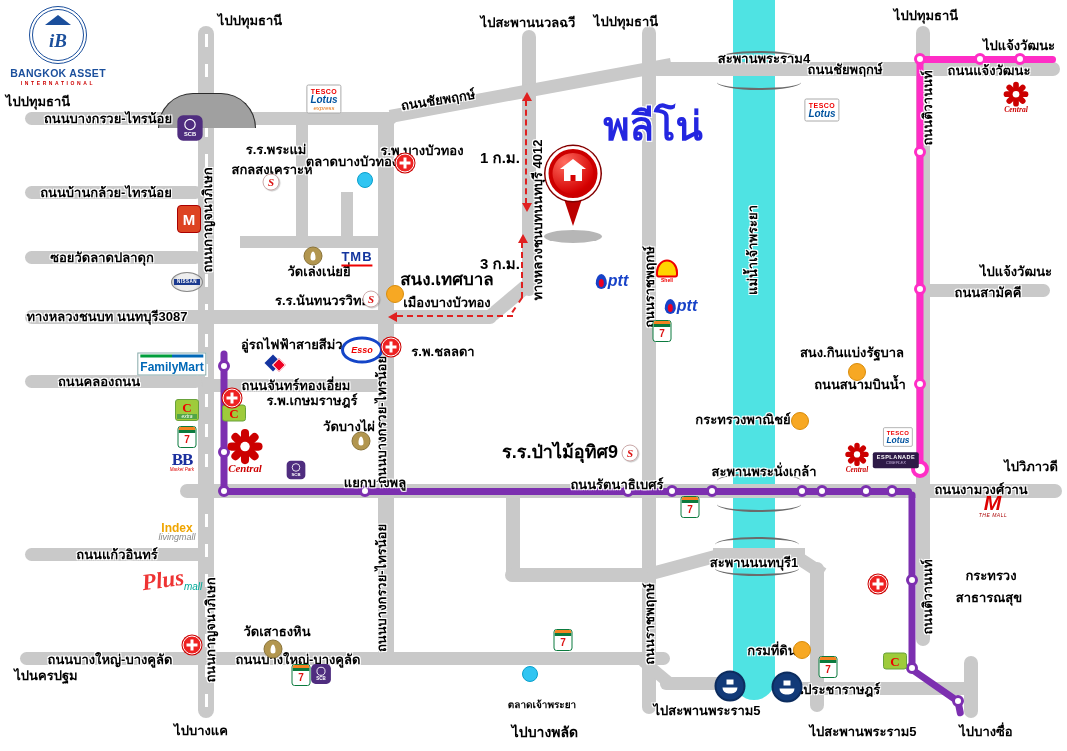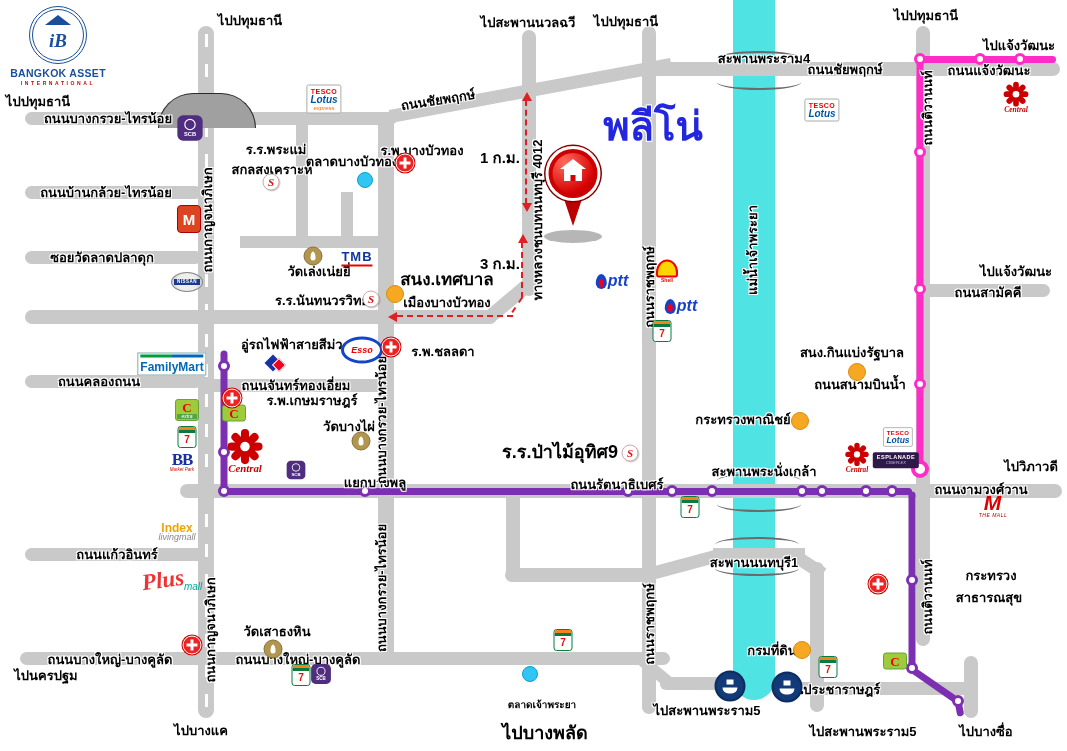--- a/index.html
+++ b/index.html
@@ -217,20 +217,21 @@
     <div class="mlabel" style="left: 926px; top: 15px; font-size: 13px; transform: translate(-50%, -50%);">ไปปทุมธานี</div>
     <div class="mlabel" style="left: 1019px; top: 45px; font-size: 13px; transform: translate(-50%, -50%);">ไปแจ้งวัฒนะ</div>
     <div class="mlabel" style="left: 38px; top: 101px; font-size: 13px; transform: translate(-50%, -50%);">ไปปทุมธานี</div>
     <div class="mlabel" style="left: 108px; top: 118px; font-size: 13px; transform: translate(-50%, -50%);">ถนนบางกรวย-ไทรน้อย</div>
     <div class="mlabel" style="left: 438px; top: 100px; font-size: 13px; transform: translate(-50%, -50%) rotate(-9deg);">ถนนชัยพฤกษ์</div>
     <div class="mlabel" style="left: 845px; top: 69px; font-size: 13px; transform: translate(-50%, -50%);">ถนนชัยพฤกษ์</div>
     <div class="mlabel" style="left: 989px; top: 70px; font-size: 13px; transform: translate(-50%, -50%);">ถนนแจ้งวัฒนะ</div>
     <div class="mlabel" style="left: 764px; top: 58px; font-size: 13px; transform: translate(-50%, -50%);">สะพานพระราม4</div>
     <div class="mlabel" style="left: 106px; top: 192px; font-size: 13px; transform: translate(-50%, -50%);">ถนนบ้านกล้วย-ไทรน้อย</div>
     <div class="mlabel" style="left: 102px; top: 257px; font-size: 13px; transform: translate(-50%, -50%);">ซอยวัดลาดปลาดุก</div>
+    <div class="mlabel" style="left: 107px; top: 316px; font-size: 13px; transform: translate(-50%, -50%);">ทางหลวงชนบท นนทบุรี3087</div>
     <div class="mlabel" style="left: 99px; top: 381px; font-size: 13px; transform: translate(-50%, -50%);">ถนนคลองถนน</div>
     <div class="mlabel" style="left: 276px; top: 149px; font-size: 13px; transform: translate(-50%, -50%);">ร.ร.พระแม่</div>
     <div class="mlabel" style="left: 272px; top: 169px; font-size: 13px; transform: translate(-50%, -50%);">สกลสงเคราะห์</div>
     <div class="mlabel" style="left: 352px; top: 161px; font-size: 13px; transform: translate(-50%, -50%);">ตลาดบางบัวทอง</div>
     <div class="mlabel" style="left: 422px; top: 150px; font-size: 13px; transform: translate(-50%, -50%);">ร.พ.บางบัวทอง</div>
     <div class="mlabel" style="left: 319px; top: 271px; font-size: 13px; transform: translate(-50%, -50%);">วัดเล่งเน่ยยี่</div>
     <div class="mlabel" style="left: 322px; top: 300px; font-size: 13px; transform: translate(-50%, -50%);">ร.ร.นันทนวรวิทย์</div>
     <div class="mlabel" style="left: 447px; top: 278px; font-size: 17px; transform: translate(-50%, -50%);">สนง.เทศบาล</div>
     <div class="mlabel" style="left: 447px; top: 302px; font-size: 13px; transform: translate(-50%, -50%);">เมืองบางบัวทอง</div>
     <div class="mlabel" style="left: 443px; top: 351px; font-size: 13px; transform: translate(-50%, -50%);">ร.พ.ชลลดา</div>
@@ -259,21 +260,21 @@
     <div class="mlabel" style="left: 277px; top: 631px; font-size: 13px; transform: translate(-50%, -50%);">วัดเสาธงหิน</div>
     <div class="mlabel" style="left: 110px; top: 659px; font-size: 13px; transform: translate(-50%, -50%);">ถนนบางใหญ่-บางคูลัด</div>
     <div class="mlabel" style="left: 298px; top: 659px; font-size: 13px; transform: translate(-50%, -50%);">ถนนบางใหญ่-บางคูลัด</div>
     <div class="mlabel" style="left: 46px; top: 675px; font-size: 13px; transform: translate(-50%, -50%);">ไปนครปฐม</div>
     <div class="mlabel" style="left: 772px; top: 650px; font-size: 13px; transform: translate(-50%, -50%);">กรมที่ดิน</div>
     <div class="mlabel" style="left: 829px; top: 689px; font-size: 13px; transform: translate(-50%, -50%);">ถนนประชาราษฎร์</div>
     <div class="mlabel" style="left: 542px; top: 704px; font-size: 10px; transform: translate(-50%, -50%);">ตลาดเจ้าพระยา</div>
     <div class="mlabel" style="left: 707px; top: 710px; font-size: 13px; transform: translate(-50%, -50%);">ไปสะพานพระราม5</div>
     <div class="mlabel" style="left: 863px; top: 731px; font-size: 13px; transform: translate(-50%, -50%);">ไปสะพานพระราม5</div>
     <div class="mlabel" style="left: 986px; top: 731px; font-size: 13px; transform: translate(-50%, -50%);">ไปบางซื่อ</div>
-    <div class="mlabel" style="left: 545px; top: 732px; font-size: 18px; transform: translate(-50%, -50%);">ไปบางพลัด</div>
+    <div class="mlabel" style="left: 545px; top: 732px; font-size: 14px; transform: translate(-50%, -50%);">ไปบางพลัด</div>
     <div class="mlabel" style="left: 201px; top: 730px; font-size: 13px; transform: translate(-50%, -50%);">ไปบางแค</div>
     <div class="mlabel" style="left: 207px; top: 220px; font-size: 13px; transform: translate(-50%, -50%) rotate(-90deg);">ถนนกาญจนาภิเษก</div>
     <div class="mlabel" style="left: 210px; top: 630px; font-size: 13px; transform: translate(-50%, -50%) rotate(-90deg);">ถนนกาญจนาภิเษก</div>
     <div class="mlabel" style="left: 381px; top: 420px; font-size: 13px; transform: translate(-50%, -50%) rotate(-90deg);">ถนนบางกรวย-ไทรน้อย</div>
     <div class="mlabel" style="left: 381px; top: 588px; font-size: 13px; transform: translate(-50%, -50%) rotate(-90deg);">ถนนบางกรวย-ไทรน้อย</div>
     <div class="mlabel" style="left: 537px; top: 220px; font-size: 13px; transform: translate(-50%, -50%) rotate(-90deg);">ทางหลวงชนบทนนทบุรี 4012</div>
     <div class="mlabel" style="left: 649px; top: 287px; font-size: 13px; transform: translate(-50%, -50%) rotate(-90deg);">ถนนราชพฤกษ์</div>
     <div class="mlabel" style="left: 649px; top: 624px; font-size: 13px; transform: translate(-50%, -50%) rotate(-90deg);">ถนนราชพฤกษ์</div>
     <div class="mlabel" style="left: 927px; top: 108px; font-size: 13px; transform: translate(-50%, -50%) rotate(-90deg);">ถนนติวานนท์</div>
     <div class="mlabel" style="left: 927px; top: 597px; font-size: 13px; transform: translate(-50%, -50%) rotate(-90deg);">ถนนติวานนท์</div>

